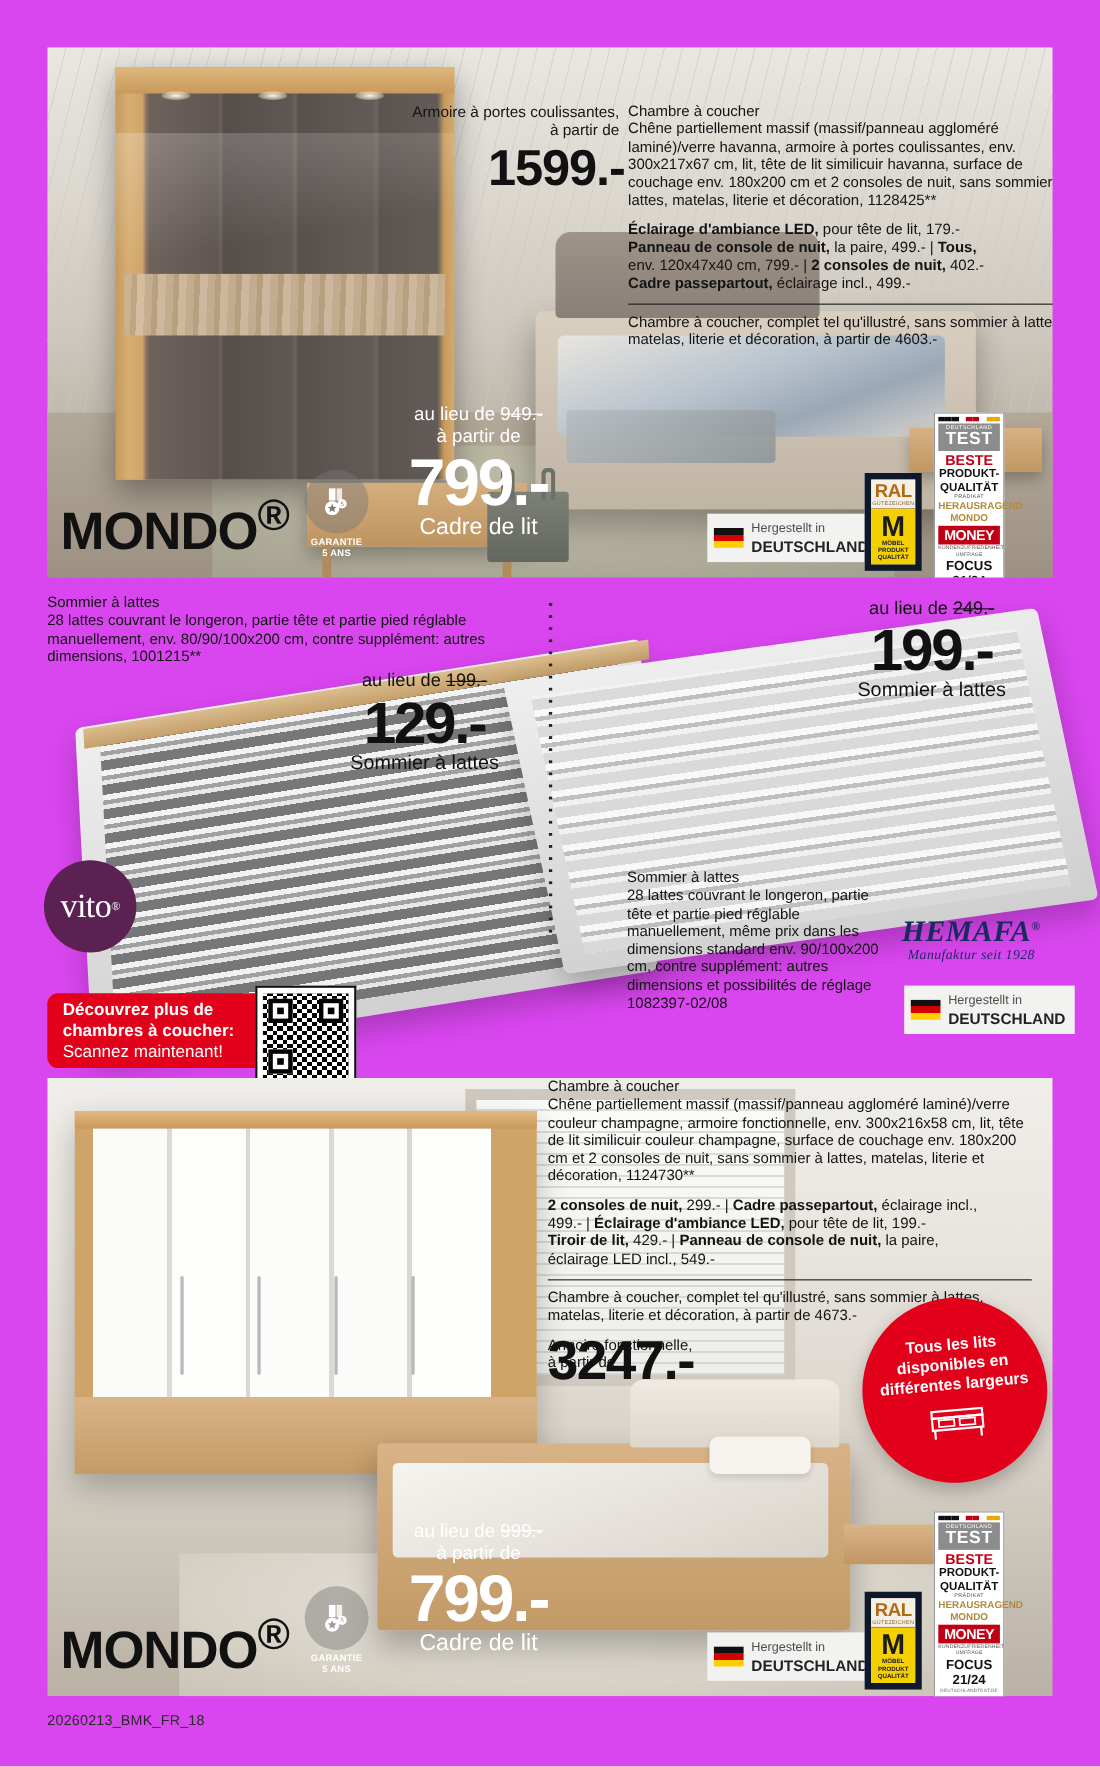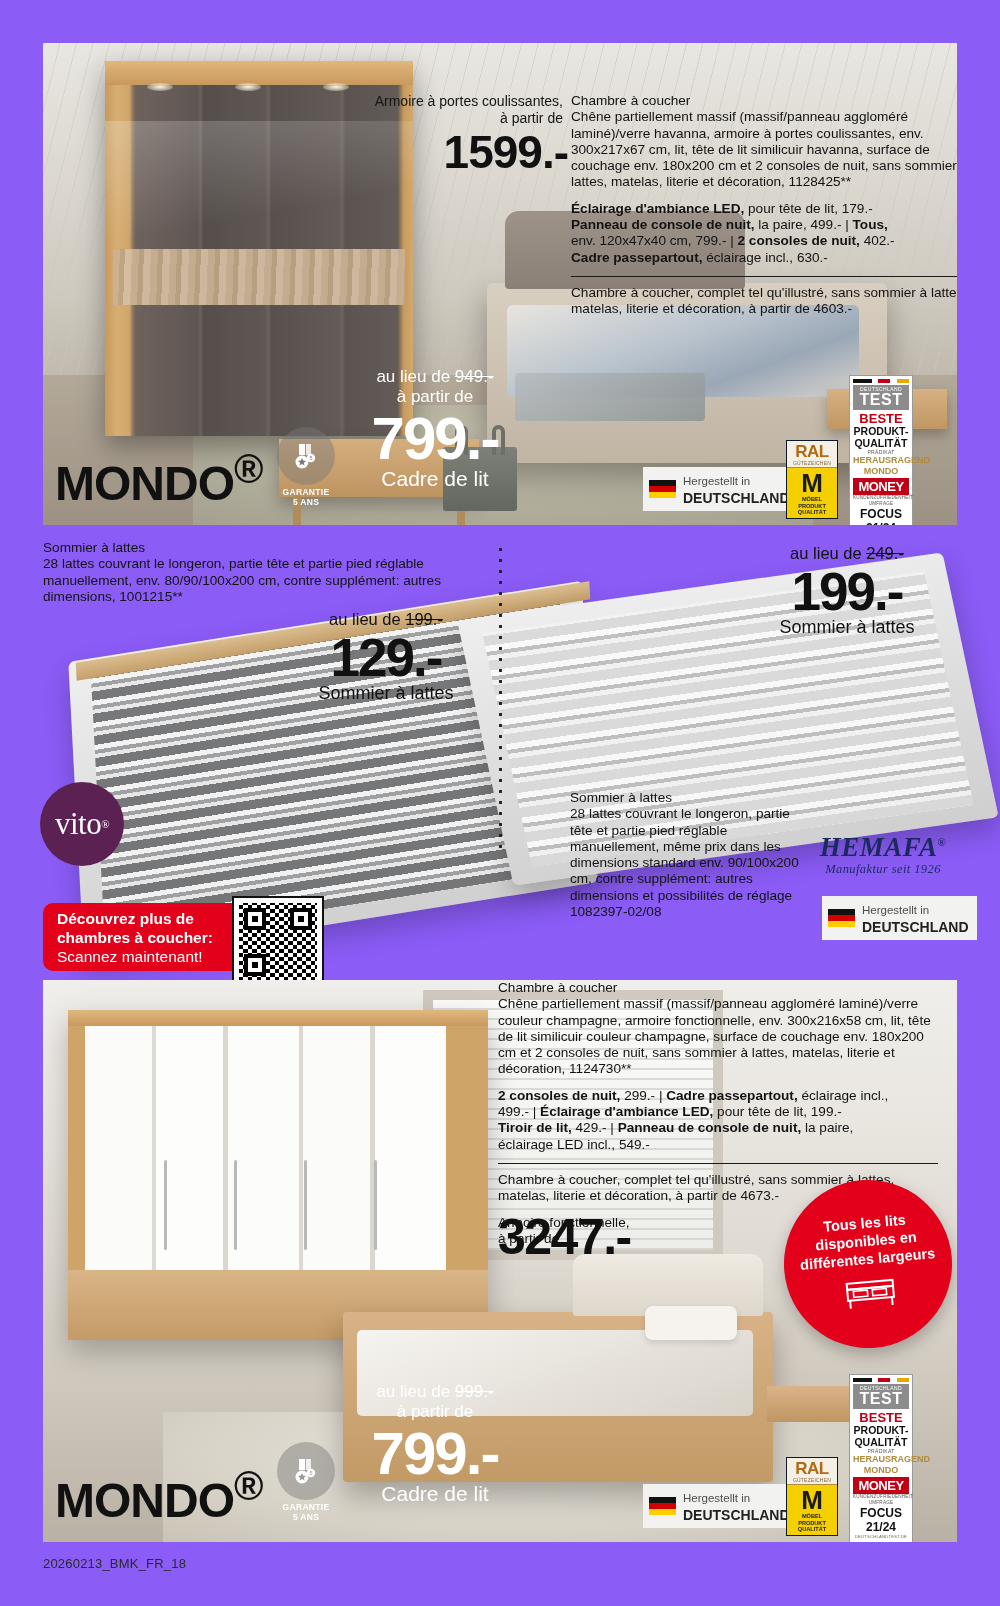--- a/index.html
+++ b/index.html
@@ -2,21 +2,21 @@
 <html><head>
 <meta charset="utf-8">
 <style>
   * { box-sizing: border-box; margin: 0; padding: 0; }
   html, body {
     width: 1000px; height: 1606px;
     background: #ffffff;
     font-family: "Liberation Sans", sans-serif;
     overflow: hidden;
   }
-  .page { position: relative; width: 1000px; height: 1606px; background:#8b5cf6; }
+  .page { position: relative; width: 1000px; height: 1606px; background:#d946ef; }
 
   
   .sec1 {
     position: absolute; left: 43px; top: 43px;
     width: 914px; height: 482px;
     overflow: hidden;
   }
   .sec1-photo {
     position: absolute; inset: 0;
     background:
@@ -144,21 +144,21 @@
     position:absolute; background:#f2f2f0; padding:4px 8px 4px 6px;
     display:flex; align-items:center; gap:7px;
   }
   .flag { width:27px; height:18px; flex:0 0 auto;
     background: linear-gradient(180deg,#111 0 33.3%, #d30000 33.3% 66.6%, #ffce00 66.6% 100%); }
   .made-in .mi-t { font-size:11.5px; color:#4d4d4d; line-height:12.5px; }
   .made-in .mi-b { font-size:14px; font-weight:700; color:#222; line-height:15px; }
 
   
   .ral {
-    position:absolute; width:52px; background:#fff; border:1px solid #0f172a; text-align:center;
+    position:absolute; width:52px; background:#fff; border:6px solid #0f172a; text-align:center;
   }
   .ral .r1 { background:#f5f0e6; border-bottom:1px solid #b68a3c; padding:2px 0 1px; }
   .ral .r1 .rl { font-size:17px; font-weight:700; color:#b06a14; letter-spacing:-.5px; line-height:17px;}
   .ral .r1 .rs { font-size:5px; color:#8a6a3c; letter-spacing:.2px; }
   .ral .r2 { background:#f4d000; padding:3px 0 2px; }
   .ral .r2 .m { font-size:26px; font-weight:700; color:#1b1b1b; line-height:25px; }
   .ral .r2 .t { font-size:5.6px; color:#222; line-height:6.6px; font-weight:700; }
 
   
   .dtest { position:absolute; width:64px; background:#fff; border:1px solid #999; padding:3px; }
@@ -363,21 +363,21 @@
 
     <div class="t1-right">
       <div class="blk">
         <div>Chambre à coucher</div>
         <div>Chêne partiellement massif (massif/panneau aggloméré laminé)/verre havanna, armoire à portes coulissantes, env. 300x217x67 cm, lit, tête de lit similicuir havanna, surface de couchage env. 180x200 cm et 2 consoles de nuit, sans sommier à lattes, matelas, literie et décoration, 1128425**</div>
       </div>
       <div class="blk">
         <div><b>Éclairage d'ambiance LED,</b><span> pour tête de lit, 179.-</span></div>
         <div><b>Panneau de console de nuit,</b><span> la paire, 499.- | </span><b>Tous,</b></div>
         <div><span> env. 120x47x40 cm, 799.- | </span><b>2 consoles de nuit,</b><span> 402.-</span></div>
-        <div><b>Cadre passepartout,</b><span> éclairage incl., 630.-</span></div>
+        <div><b>Cadre passepartout,</b><span> éclairage incl., 499.-</span></div>
       </div>
       <hr class="hr-dark">
       <div>Chambre à coucher, complet tel qu'illustré, sans sommier à lattes, matelas, literie et décoration, à partir de 4603.-</div>
     </div>
 
     <div class="price-block-1">
       <div class="strike-line">
         <span>au lieu de </span><s>949.-</s>
       </div>
       <div class="apd">à partir de</div>
@@ -494,21 +494,21 @@
       <sup>®</sup>
   </div>
 
   <div class="s2-text2">
     <div>Sommier à lattes</div>
     <div>28 lattes couvrant le longeron, partie tête et partie pied réglable manuellement, même prix dans les dimensions standard env. 90/100x200 cm, contre supplément: autres dimensions et possibilités de réglage 1082397-02/08</div>
   </div>
 
   <div class="hemafa">
     <div class="hname"><span>HEMAFA</span><sup>®</sup></div>
-    <div class="hsub">Manufaktur seit 1926</div>
+    <div class="hsub">Manufaktur seit 1928</div>
   </div>
 
   <div class="made-in" style="left:822px; top:896px;">
     <span class="flag"></span>
     <span>
       <span class="mi-t">Hergestellt in</span><br>
       <span class="mi-b">DEUTSCHLAND</span>
     </span>
   </div>
 

